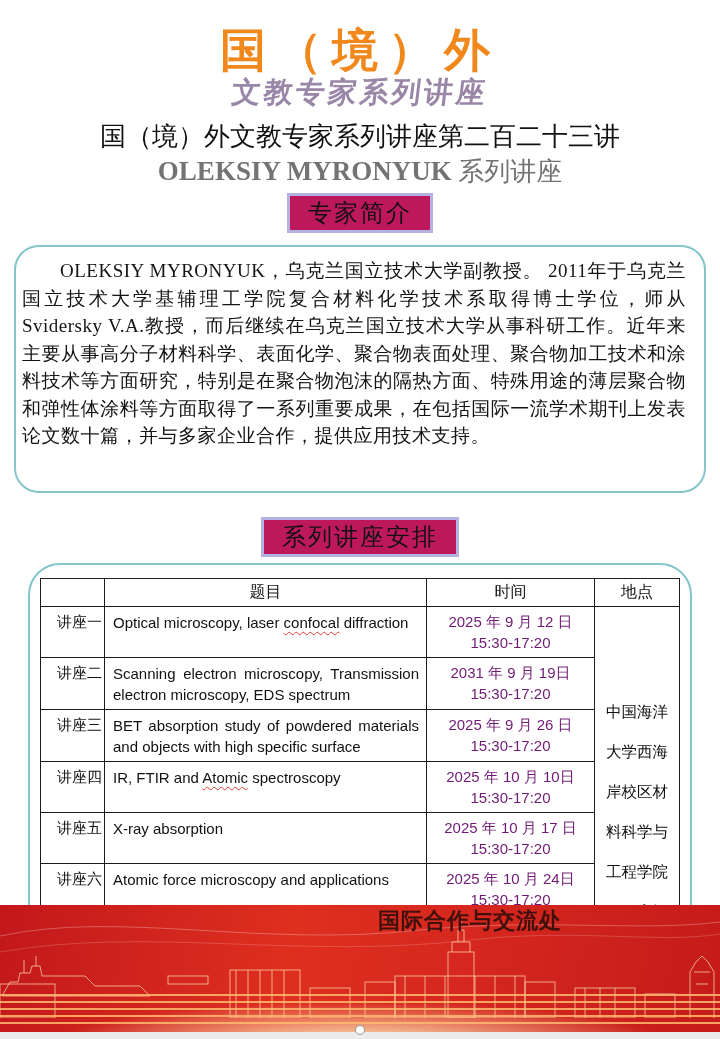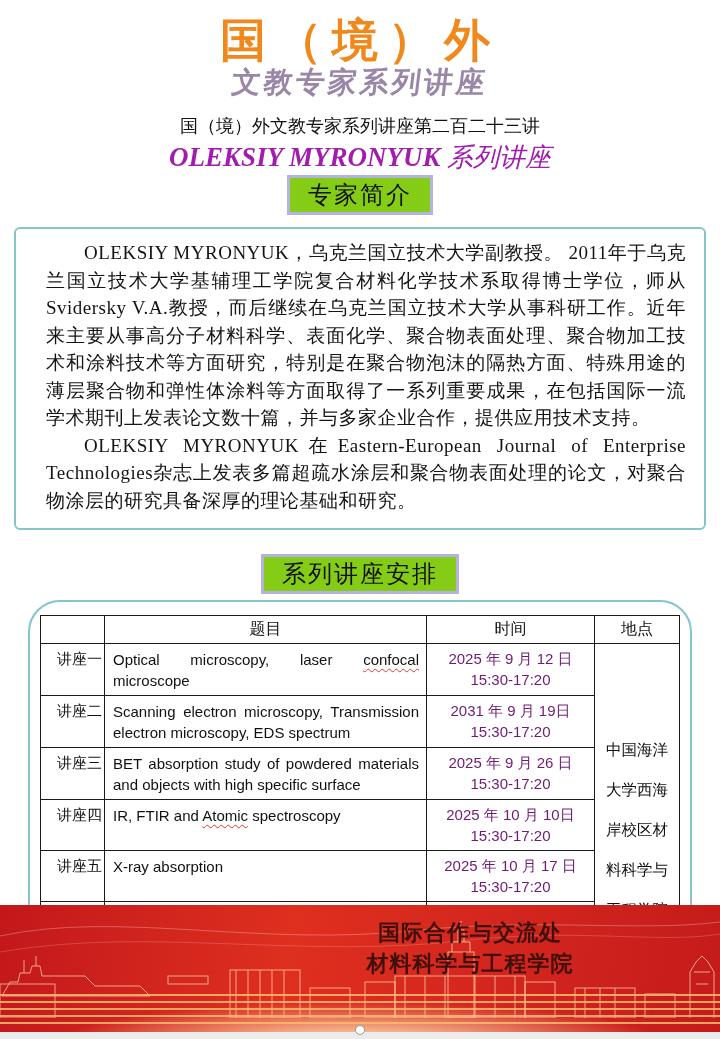--- a/index.html
+++ b/index.html
@@ -2,47 +2,47 @@
 <html><head>
 <meta charset="utf-8">
 <style>
   * { margin:0; padding:0; box-sizing:border-box; }
   html,body { width:720px; }
   body {
     width:720px; height:1039px; background:#ffffff; overflow:hidden;
     font-family:"Liberation Serif","DejaVu Serif",serif; position:relative;
   }
   
-  .logo { text-align:center; padding-top:14px; }
+  .logo { text-align:center; padding-top:24px; }
   .logo-line1 {
     font-family:"DejaVu Sans","Liberation Sans",sans-serif;
     font-weight:bold; font-size:46px; line-height:52px;
     color:#f0881c; letter-spacing:10px;
   }
   .logo-line2 {
     font-family:"DejaVu Sans","Liberation Sans",sans-serif;
     font-weight:bold; font-size:29px; line-height:33px;
     color:#9a87a8; letter-spacing:3px; transform:skewX(-7deg);
     display:inline-block;
   }
   
   .doc-title { text-align:center; margin-top:10px; }
-  .doc-title .t1 { font-size:18px; line-height:35px; color:#111; }
-  .doc-title .t2 { font-size:26px; line-height:27px; color:#a21caf;font-style:italic; }
+  .doc-title .t1 { font-size:26px; line-height:35px; color:#111; }
+  .doc-title .t2 { font-size:26px; line-height:35px; color:#737373; }
   .doc-title .t2 .en { font-weight:bold; font-size:27px; }
   
   .section-label {
     display:block; width:fit-content; margin:4px auto 0 auto;
-    border:3px solid #b4b2e2; background:#84cc16; color:#111;
+    border:3px solid #b4b2e2; background:#be185d; color:#111;
     font-size:24px; line-height:30px; padding:2px 18px; letter-spacing:2px;
   }
   
   .bio-box {
-    margin:12px 14px 12px 14px; border:2px solid #85c5ca; border-radius:6px;
-    padding:10px 18px 14px 30px; min-height:248px;
+    margin:12px 14px 12px 14px; border:2px solid #85c5ca; border-radius:25px;
+    padding:10px 18px 14px 6px; min-height:248px;
   }
   .bio-box p {
     font-size:19px; line-height:27.5px; color:#141414;
     text-align:justify; text-indent:2em; letter-spacing:0.5px;
   }
   
   .sched-label { margin-top:24px; }
   .table-box {
     margin:6px 28px 0 28px; border:2px solid #85c5ca; border-radius:32px;
     padding:13px 10px 16px 10px;
@@ -87,21 +87,21 @@
       linear-gradient(100deg, #c2181b 0%, #de2f1f 40%, #d5271e 65%, #c41b1a 100%);
     overflow:hidden;
   }
   .banner svg { position:absolute; left:0; bottom:14px; }
   .banner .stripes {
     position:absolute; left:0; bottom:4px; width:100%; height:34px;
     background:repeating-linear-gradient(180deg,
       rgba(255,186,110,0.85) 0 2px, rgba(255,186,110,0) 2px 7px);
   }
   .banner-text {
-    position:absolute; top:12px; right:105px; width:290px; text-align:center;
+    position:absolute; top:0; right:105px; width:290px; text-align:center;
     font-weight:bold; font-size:22px; line-height:31px; color:#40100b;
     letter-spacing:1px;
   }
   .page-bottom-strip {
     position:absolute; left:0; top:1032px; width:720px; height:7px; background:#ececec;
   }
   .resize-handle {
     position:absolute; left:355px; top:1025px; width:10px; height:10px;
     border-radius:50%; background:#fff; border:1px solid #9a9a9a;
   }
@@ -116,21 +116,20 @@
 
 <div class="doc-title">
   <div class="t1">国（境）外文教专家系列讲座第二百二十三讲</div>
   <div class="t2"><span class="en">OLEKSIY MYRONYUK</span><span>&nbsp;系列讲座</span></div>
 </div>
 
 <div class="section-label">专家简介</div>
 
 <div class="bio-box">
   <p>OLEKSIY MYRONYUK，乌克兰国立技术大学副教授。 2011年于乌克兰国立技术大学基辅理工学院复合材料化学技术系取得博士学位，师从Svidersky V.A.教授，而后继续在乌克兰国立技术大学从事科研工作。近年来主要从事高分子材料科学、表面化学、聚合物表面处理、聚合物加工技术和涂料技术等方面研究，特别是在聚合物泡沫的隔热方面、特殊用途的薄层聚合物和弹性体涂料等方面取得了一系列重要成果，在包括国际一流学术期刊上发表论文数十篇，并与多家企业合作，提供应用技术支持。</p>
-  <p>OLEKSIY MYRONYUK在Eastern-European Journal of Enterprise Technologies杂志上发表多篇超疏水涂层和聚合物表面处理的论文，对聚合物涂层的研究具备深厚的理论基础和研究。</p>
 </div>
 
 <div class="section-label sched-label">系列讲座安排</div>
 
 <div class="table-box">
   <table>
     <colgroup>
         <col class="c-label">
         <col class="c-topic">
         <col class="c-time">
@@ -138,21 +137,21 @@
       </colgroup>
     <tbody>
         <tr>
       <th></th>
       <th>题目</th>
       <th>时间</th>
       <th>地点</th>
     </tr>
     <tr>
       <td class="label-cell">讲座一</td>
-      <td class="topic-cell"><span>Optical microscopy, laser </span><span class="sq">confocal</span><span> microscope</span></td>
+      <td class="topic-cell"><span>Optical microscopy, laser </span><span class="sq">confocal</span><span> diffraction</span></td>
       <td class="time-cell">
             <div>2025 年 9 月 12 日</div>
             <div>15:30-17:20</div>
           </td>
       <td class="loc-cell" rowspan="8">中国海洋大学西海岸校区材料科学与工程学院 108 房间</td>
     </tr>
     <tr>
       <td class="label-cell">讲座二</td>
       <td class="topic-cell"><span>Scanning electron microscopy, Transmission electron microscopy, EDS spectrum</span><span></span></td>
       <td class="time-cell">
@@ -239,18 +238,17 @@
       <path d="M585,70 L585,100 M600,70 L600,100 M615,70 L615,100"></path>
       <rect x="645" y="76" width="30" height="24"></rect>
 
       <path d="M690,100 L690,54 L696,44 L702,38 L708,44 L714,54 L714,100"></path>
       <path d="M694,54 L710,54 M696,66 L708,66"></path>
     </g>
   </svg>
   <div class="stripes"></div>
   <div class="banner-text">
     <div>国际合作与交流处</div>
-    <div>材料科学与工程学院</div>
   </div>
 </div>
 
 <div class="page-bottom-strip"></div>
 <div class="resize-handle"></div>
 
 </body></html>

